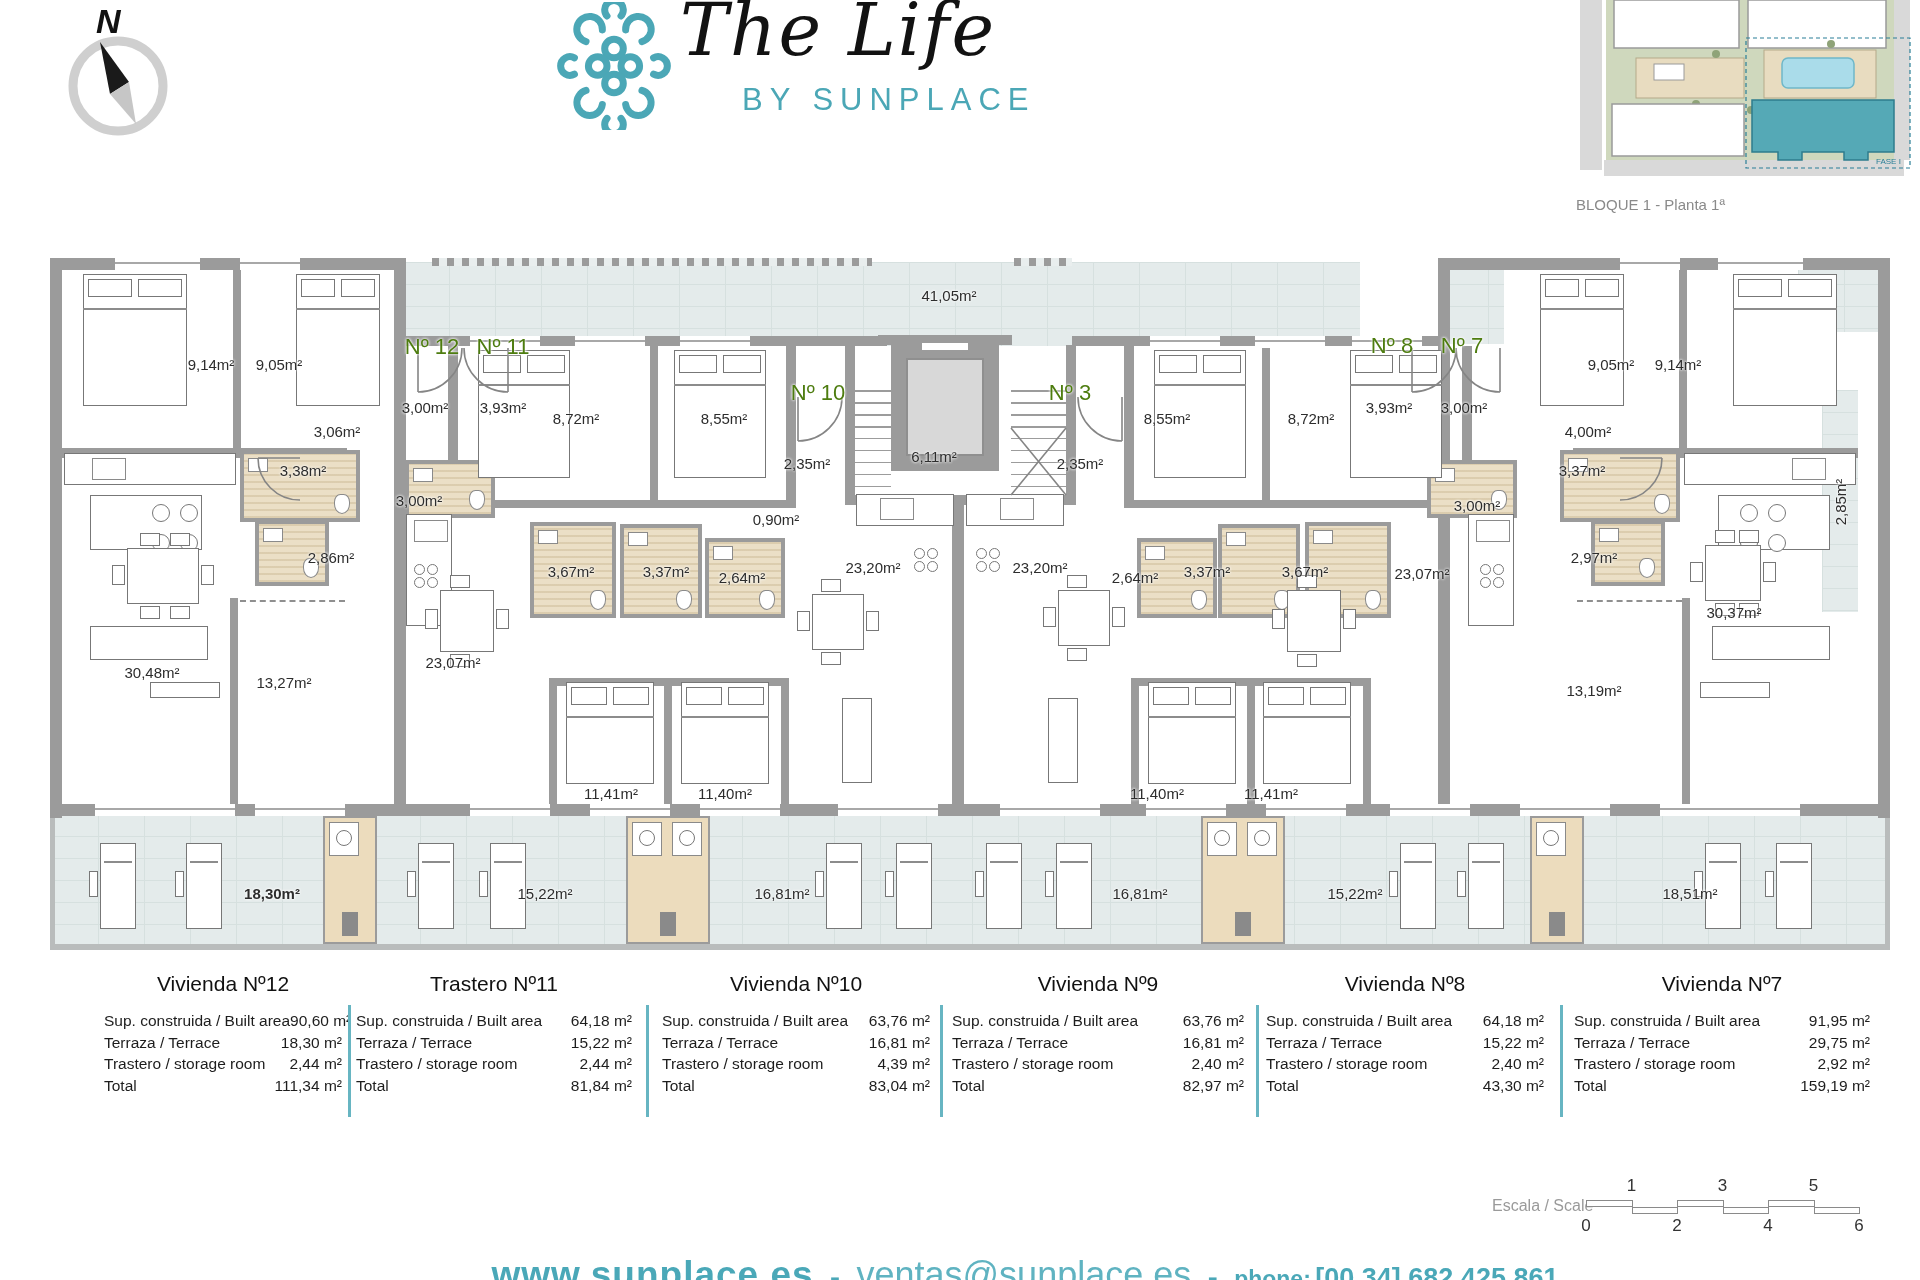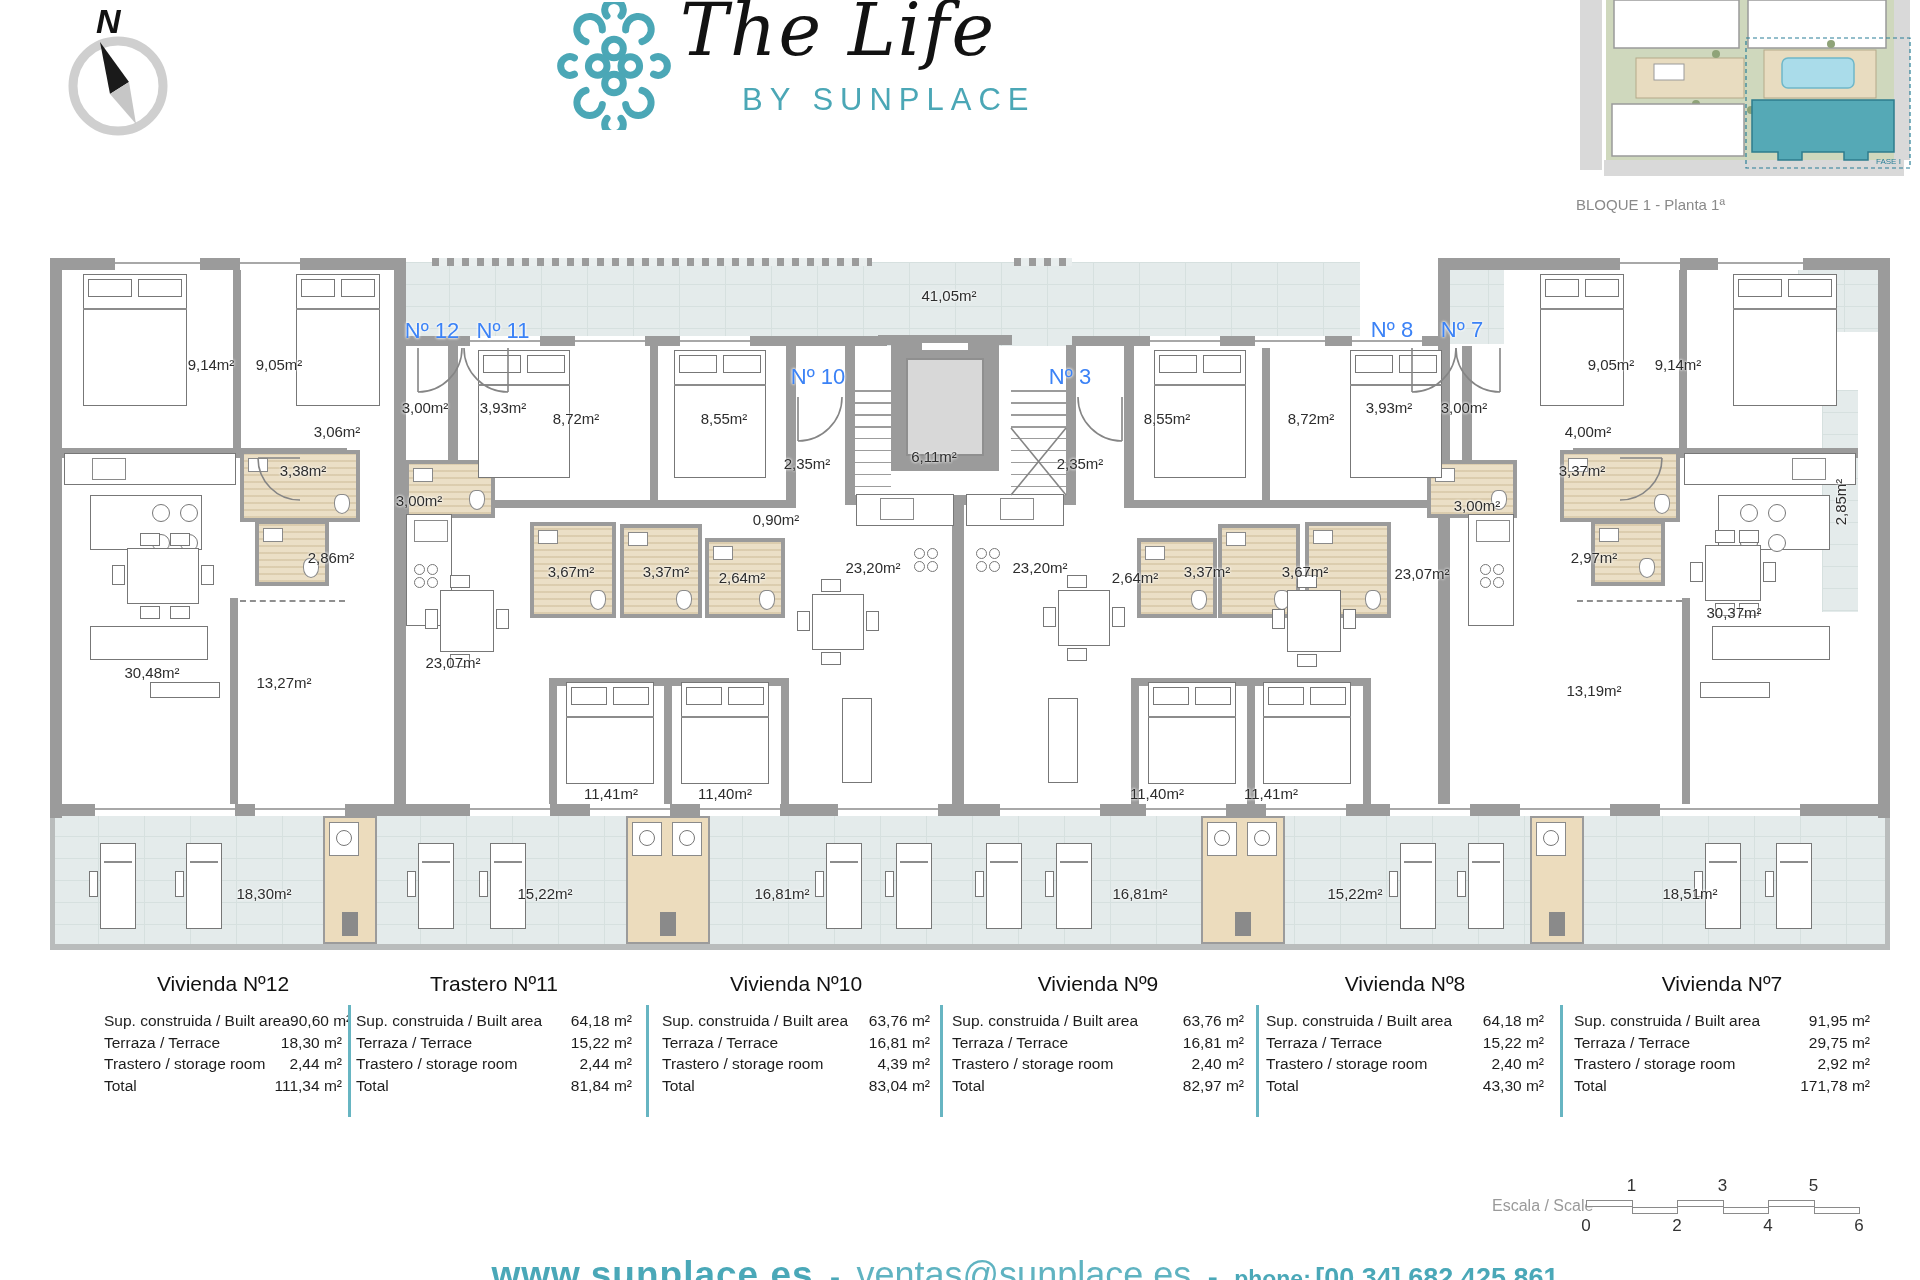--- a/index.html
+++ b/index.html
@@ -30,22 +30,22 @@
   .furn{position:absolute;background:#fff;border:1.5px solid #777;box-sizing:border-box;}
   .furn-line{position:absolute;background:#8c8c8c;}
   .circle{position:absolute;border:1.5px solid #777;border-radius:50%;background:#fff;box-sizing:border-box;}
   .winh{position:absolute;height:12px;background:linear-gradient(180deg,#fff 0 4px,#a8a8a8 4px 6px,#fff 6px 12px);}
   .stairs{position:absolute;background:repeating-linear-gradient(180deg,#9c9c9c 0 1.5px,#fff 1.5px 12px);}
   .dashline{position:absolute;border-top:2px dashed #8f8f8f;}
   .railing{position:absolute;height:8px;background:repeating-linear-gradient(90deg,#9b9b9b 0 7px,#e9eeee 7px 15px);}
   .room-label{position:absolute;transform:translate(-50%,-50%);font-size:15px;color:#2d2d2d;
               white-space:nowrap;text-shadow:0 0 3px #fff,0 0 3px #fff;}
   .room-label.vert{transform:translate(-50%,-50%) rotate(-90deg);}
-  .apt-label{position:absolute;transform:translate(-50%,-50%);font-size:22px;color:#3b82f6;
-             white-space:nowrap;text-shadow:0 0 3px #fff,0 0 3px #fff;}
+  .apt-label{position:absolute;transform:translate(-50%,-50%);font-size:22px;color:#4d7c0f;
+             white-space:nowrap;text-shadow:0 0 3px #fff,0 0 3px #fff;margin-top:16px;}
   .storage{position:absolute;background:#ecdcbd;border:2px solid #9b9b9b;box-sizing:border-box;}
   .elev-outer{position:absolute;background:#9b9b9b;}
   .elev-inner{position:absolute;background:#d8d8d8;border:2px solid #8f8f8f;box-sizing:border-box;}
   
   .viv-col{position:absolute;}
   .viv-title{text-align:center;font-size:21px;color:#111;margin-bottom:14px;white-space:nowrap;}
   .viv-row{display:flex;justify-content:space-between;font-size:15.5px;color:#1d1d1d;line-height:21.5px;white-space:nowrap;}
   .viv-div{position:absolute;width:3px;background:#67b5c2;}
   
   #scalebar-label{left:1492px;top:1197px;font-size:16px;color:#9a9a9a;}
@@ -469,21 +469,21 @@
     <span class="room-label" style="left: 1464px; top: 407px;">3,00m²</span>
     <span class="room-label" style="left: 1477px; top: 505px;">3,00m²</span>
     <span class="room-label" style="left: 1611px; top: 364px;">9,05m²</span>
     <span class="room-label" style="left: 1678px; top: 364px;">9,14m²</span>
     <span class="room-label" style="left: 1588px; top: 431px;">4,00m²</span>
     <span class="room-label" style="left: 1582px; top: 470px;">3,37m²</span>
     <span class="room-label" style="left: 1594px; top: 557px;">2,97m²</span>
     <span class="room-label" style="left: 1734px; top: 612px;">30,37m²</span>
     <span class="room-label" style="left: 1594px; top: 690px;">13,19m²</span>
     <span class="room-label vert" style="left: 1840px; top: 502px;">2,85m²</span>
-    <span class="room-label" style="left: 264px; top: 893px;">18,30m²</span>
+    <span class="room-label" style="left: 272px; top: 893px; font-weight: bold;">18,30m²</span>
     <span class="room-label" style="left: 545px; top: 893px;">15,22m²</span>
     <span class="room-label" style="left: 782px; top: 893px;">16,81m²</span>
     <span class="room-label" style="left: 1140px; top: 893px;">16,81m²</span>
     <span class="room-label" style="left: 1355px; top: 893px;">15,22m²</span>
     <span class="room-label" style="left: 1690px; top: 893px;">18,51m²</span>
     <span class="apt-label" style="left: 432px; top: 331px;">Nº 12</span>
     <span class="apt-label" style="left: 503px; top: 331px;">Nº 11</span>
     <span class="apt-label" style="left: 818px; top: 377px;">Nº 10</span>
     <span class="apt-label" style="left: 1070px; top: 377px;">Nº 3</span>
     <span class="apt-label" style="left: 1392px; top: 330px;">Nº 8</span>
@@ -595,21 +595,21 @@
       <div class="viv-row">
         <span>Terraza / Terrace</span>
         <span>29,75 m²</span>
       </div>
       <div class="viv-row">
         <span>Trastero / storage room</span>
         <span>2,92 m²</span>
       </div>
       <div class="viv-row">
         <span>Total</span>
-        <span>171,78 m²</span>
+        <span>159,19 m²</span>
       </div>
     </div>
     <div class="viv-div" style="left: 348px; top: 1005px; height: 112px; position: absolute;"></div>
     <div class="viv-div" style="left: 646px; top: 1005px; height: 112px; position: absolute;"></div>
     <div class="viv-div" style="left: 940px; top: 1005px; height: 112px; position: absolute;"></div>
     <div class="viv-div" style="left: 1256px; top: 1005px; height: 112px; position: absolute;"></div>
     <div class="viv-div" style="left: 1560px; top: 1005px; height: 112px; position: absolute;"></div>
   </div>
 
 <div id="scalebar-label" class="abs">Escala / Scale</div>

